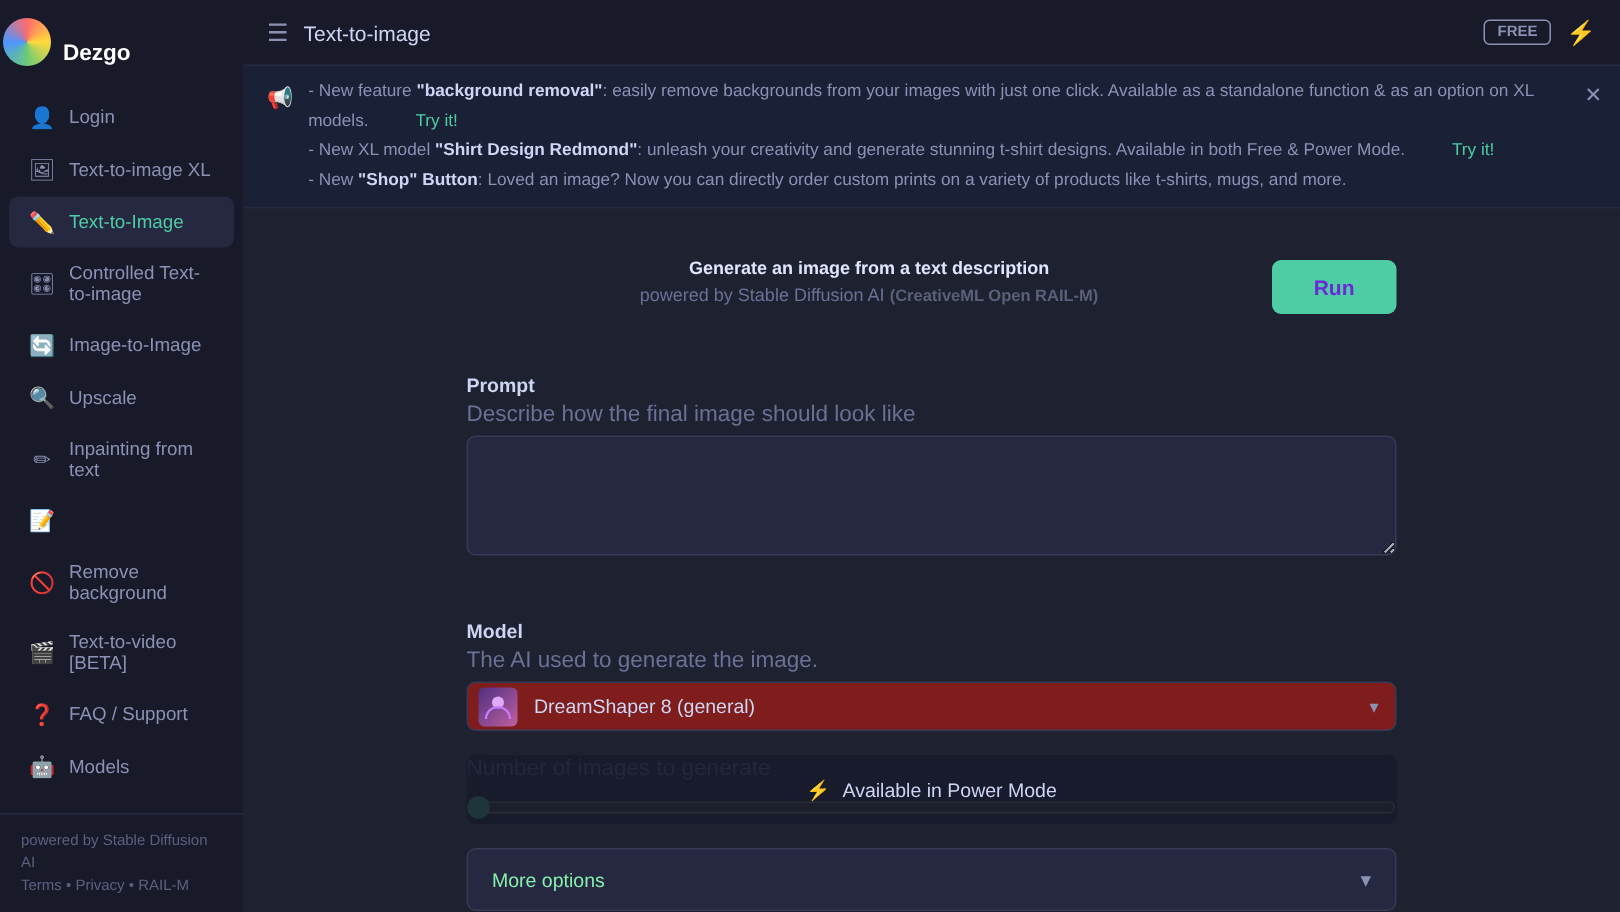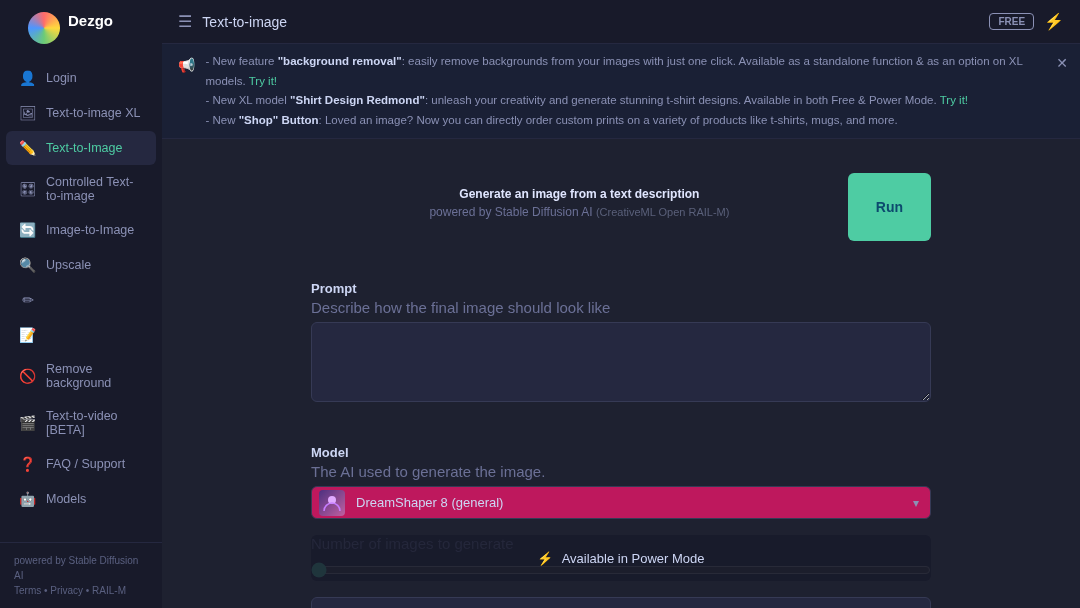--- a/index.html
+++ b/index.html
@@ -17,23 +17,23 @@
     .sidebar {
       width: 162px;
       background: #181a2a;
       display: flex;
       flex-direction: column;
       height: 100%;
       flex-shrink: 0;
     }
     .sidebar-logo {
       display: flex;
-      align-items: flex-start;
+      align-items: flex-end;
       gap: 8px;
-      padding: 12px 28px;
+      padding: 12px 2px;
     }
     .logo-circle {
       width: 32px;
       height: 32px;
       border-radius: 50%;
       background: conic-gradient(#ff6b6b, #ffd93d, #6bcb77, #4d96ff, #ff6b6b);
       flex-shrink: 0;
     }
     .logo-text {
       font-size: 15px;
@@ -139,20 +139,21 @@
     }
     .banner-icon {
       color: #4ecca3;
       font-size: 14px;
       margin-top: 2px;
       flex-shrink: 0;
     }
     .banner-text a, .banner-link {
       color: #4ecca3;
       text-decoration: none;
+      margin-left: 28px;
     }
     .banner-close {
       position: absolute;
       right: 12px;
       top: 8px;
       color: #8b91b5;
       cursor: pointer;
       font-size: 14px;
     }
     .banner strong { color: #cdd6f4; }
@@ -185,27 +186,28 @@
       color: #e0e6ff;
     }
     .page-subtitle {
       font-size: 12px;
       color: #6b7096;
       margin-top: 4px;
     }
     .powered-parenthetical {
       font-size: 11px;
       color: #5a607a;
+      font-weight: bold;
     }
 
     .run-btn {
       background: #4ecca3;
-      color: #0c4a6e;
+      color: #6d28d9;
       border: none;
-      padding: 26px 28px;
+      padding: 10px 28px;
       border-radius: 6px;
       font-size: 14px;
       font-weight: 700;
       cursor: pointer;
       float: right;
       margin-top: 2px;
     }
 
     .form-section {
       margin-top: 22px;
@@ -234,21 +236,21 @@
       min-height: 80px;
       outline: none;
       font-family: inherit;
     }
 
     .model-select-wrapper {
       position: relative;
     }
     .model-select {
       width: 100%;
-      background: #be185d;
+      background: #7f1d1d;
       border: 1px solid #363a55;
       border-radius: 6px;
       color: #cdd6f4;
       font-size: 13px;
       padding: 8px 36px 8px 44px;
       appearance: none;
       cursor: pointer;
       outline: none;
     }
     .model-avatar {
@@ -368,20 +370,21 @@
       <span>Image-to-Image</span>
     </div>
 
     <div class="nav-item">
       <span class="nav-item-icon">🔍</span>
       <span>Upscale</span>
     </div>
 
     <div class="nav-item">
       <span class="nav-item-icon">✏</span>
+      <span>Inpainting from text</span>
     </div>
 
     <div class="nav-item">
       <span class="nav-item-icon">📝</span>
     </div>
 
     <div class="nav-item">
       <span class="nav-item-icon">🚫</span>
       <span>Remove background</span>
     </div>

